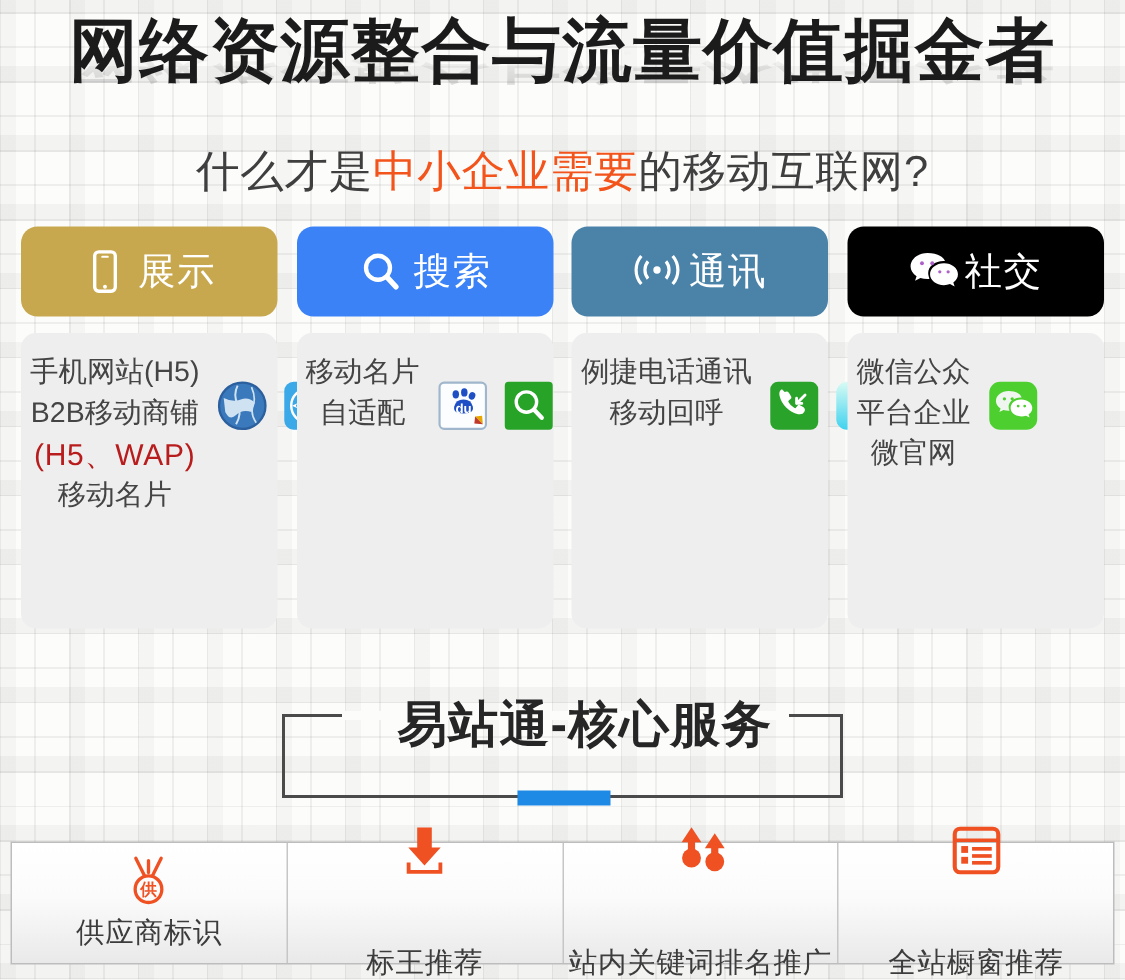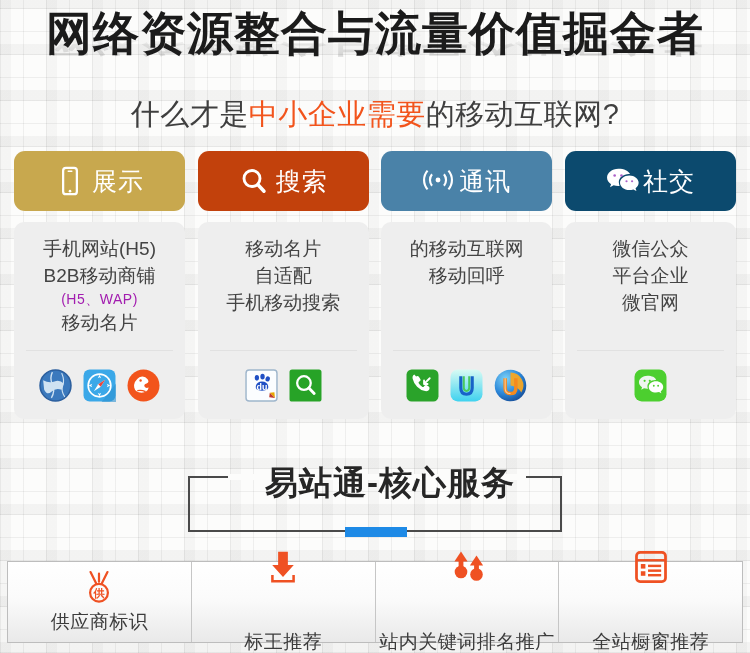--- a/index.html
+++ b/index.html
@@ -59,24 +59,24 @@
     color:#fff;
   }
   .card-head .ci{display:block;width:30px;height:30px;flex:0 0 auto;}
   .card-head .ch-label{font-size:25px;line-height:1;letter-spacing:1px;}
   .card-body{
     margin-top:11px;
     background:#eeeeee;
     border-radius:10px;
     padding:14px 6px 0 6px;
     height:197px;box-sizing:border-box;
-    display:flex;flex-direction:column;
+    display:flex;
   }
   .card-lines{text-align:center;color:#444;font-size:19px;line-height:1.42;flex:0 0 auto;}
-  .card-lines .small{font-size:14px;color:#a21caf;letter-spacing:0.5px;}
+  .card-lines .small{font-size:20px;color:#b91c1c;letter-spacing:0.5px;}
   .card-sep{
     height:1px;background:#e1e1e1;margin:0 6px;
     margin-top:auto;
   }
   .card-icons{
     height:68px;display:flex;align-items:center;justify-content:center;gap:11px;
   }
   .app-ico{width:33px;height:33px;flex:0 0 auto;display:block;}
 
   
@@ -180,34 +180,33 @@
                 <path d="M12 8 q5 -2 8 2 q2 3 -1 4 q-3 1 -2 3 q1 2 4 1 q-1 5 -7 5 q-6 0 -7 -5 q-1 -6 5 -10 z" fill="#fff"></path>
                 <circle cx="13.2" cy="11.2" r="1.15" fill="#f2541c"></circle>
                 <path d="M10 21 q4 -1 8 1" fill="none" stroke="#f2541c" stroke-width="1.3"></path>
               </svg>
           </span>
         </div>
       </div>
     </div>
 
     <div class="card">
-      <div class="card-head" style="background:#c2410c;">
+      <div class="card-head" style="background:#3b82f6;">
         <span class="ci">
           <svg viewBox="0 0 24 24" width="30" height="30">
               <circle cx="10.4" cy="10" r="6.4" fill="none" stroke="#fff" stroke-width="2.3"></circle>
               <line x1="15.2" y1="15" x2="20" y2="20.2" stroke="#fff" stroke-width="2.8" stroke-linecap="round"></line>
             </svg>
         </span>
         <span class="ch-label">搜索</span>
       </div>
       <div class="card-body">
         <div class="card-lines">
           <div>移动名片</div>
           <div>自适配</div>
-          <div>手机移动搜索</div>
         </div>
         <div class="card-sep"></div>
         <div class="card-icons">
           <span class="app-ico">
             <svg viewBox="0 0 32 32" width="33" height="33">
                 <rect x="1" y="1" width="30" height="30" rx="3" fill="#fbfdff" stroke="#9fb6cc" stroke-width="1.4"></rect>
                 <g fill="#1f4fc4">
                   <ellipse cx="11.5" cy="8.6" rx="2.1" ry="2.7"></ellipse>
                   <ellipse cx="17" cy="7.4" rx="2.1" ry="2.7"></ellipse>
                   <ellipse cx="22" cy="9.6" rx="2.1" ry="2.5" transform="rotate(20 22 9.6)"></ellipse>
@@ -237,21 +236,21 @@
               <path d="M9.4 6.6 a8.5 8.5 0 0 0 0 10.8" fill="none" stroke="#fff" stroke-width="2"></path>
               <path d="M20.6 6.6 a8.5 8.5 0 0 1 0 10.8" fill="none" stroke="#fff" stroke-width="2"></path>
               <path d="M5.2 3.2 a13.5 13.5 0 0 0 0 17.6" fill="none" stroke="#fff" stroke-width="2"></path>
               <path d="M24.8 3.2 a13.5 13.5 0 0 1 0 17.6" fill="none" stroke="#fff" stroke-width="2"></path>
             </svg>
         </span>
         <span class="ch-label">通讯</span>
       </div>
       <div class="card-body">
         <div class="card-lines">
-          <div>的移动互联网</div>
+          <div>例捷电话通讯</div>
           <div>移动回呼</div>
         </div>
         <div class="card-sep"></div>
         <div class="card-icons">
           <span class="app-ico">
             <svg viewBox="0 0 32 32" width="33" height="33">
                 <rect x="0.5" y="0.5" width="31" height="31" rx="5" fill="#2aa32a"></rect>
                 <path d="M10 7 q2 -1 3.2 0.6 l1.6 2.6 q0.6 1.1 -0.5 1.9 l-1.3 1 q-0.6 0.5 -0.1 1.4 q1.4 2.6 4.1 4.1 q0.9 0.5 1.4 -0.2 l1 -1.3 q0.8 -1.1 1.9 -0.5 l2.6 1.6 q1.6 1.2 0.6 3.2 q-1.3 2.5 -4.6 1.8 q-5 -1.1 -8.8 -4.9 q-3.8 -3.8 -4.9 -8.8 q-0.7 -3.3 1.8 -4.6 z" fill="#fff" transform="translate(1,1) scale(0.88)"></path>
                 <path d="M23 9 l-5.5 5.5 M17.5 14.5 l0 -3.4 M17.5 14.5 l3.4 0" fill="none" stroke="#fff" stroke-width="1.8" stroke-linecap="round"></path>
               </svg>
@@ -282,21 +281,21 @@
                 <path d="M16 3.5 a12.5 12.5 0 0 1 10.5 19.2 q-4 -6 -10.5 -6.7 z" fill="#f5a623" opacity="0.95"></path>
                 <path d="M10.8 9 l0 9.6 q0 5.2 5.2 5.2 q5.2 0 5.2 -5.2 l0 -9.6" fill="none" stroke="#f58a1e" stroke-width="3.4"></path>
                 <path d="M10.8 9 l0 9.6 q0 5.2 5.2 5.2" fill="none" stroke="#fff" stroke-width="1.1" opacity="0.55"></path>
               </svg>
           </span>
         </div>
       </div>
     </div>
 
     <div class="card">
-      <div class="card-head" style="background:#0c4a6e;">
+      <div class="card-head" style="background:#000000;">
         <span class="ci">
           <svg viewBox="0 0 32 26" width="33" height="28">
               <path d="M12 2 C5.8 2 1 6 1 10.6 c0 2.6 1.5 4.9 3.9 6.4 l-1 3 3.5 -1.8 c1.4 0.4 2.9 0.6 4.6 0.6 l1.2 -0.05 C12.9 17.6 12.4 16.3 12.4 15 c0 -4.3 4.4 -7.8 9.9 -7.8 l1 0.04 C22 4 17.5 2 12 2 z" fill="#fff"></path>
               <circle cx="8.4" cy="8.6" r="1.25" fill="#ad61c9"></circle>
               <circle cx="15" cy="8.6" r="1.25" fill="#ad61c9"></circle>
               <path d="M22.6 8.6 c-5 0 -9 3.2 -9 7.1 0 3.9 4 7.1 9 7.1 1.4 0 2.7 -0.25 3.9 -0.7 l3 1.5 -0.85 -2.6 c1.9 -1.3 3 -3.1 3 -5.3 0 -3.9 -4 -7.1 -9 -7.1 z" fill="#fff"></path>
               <circle cx="19.9" cy="14.2" r="1.05" fill="#ad61c9"></circle>
               <circle cx="25.3" cy="14.2" r="1.05" fill="#ad61c9"></circle>
             </svg>
         </span>

